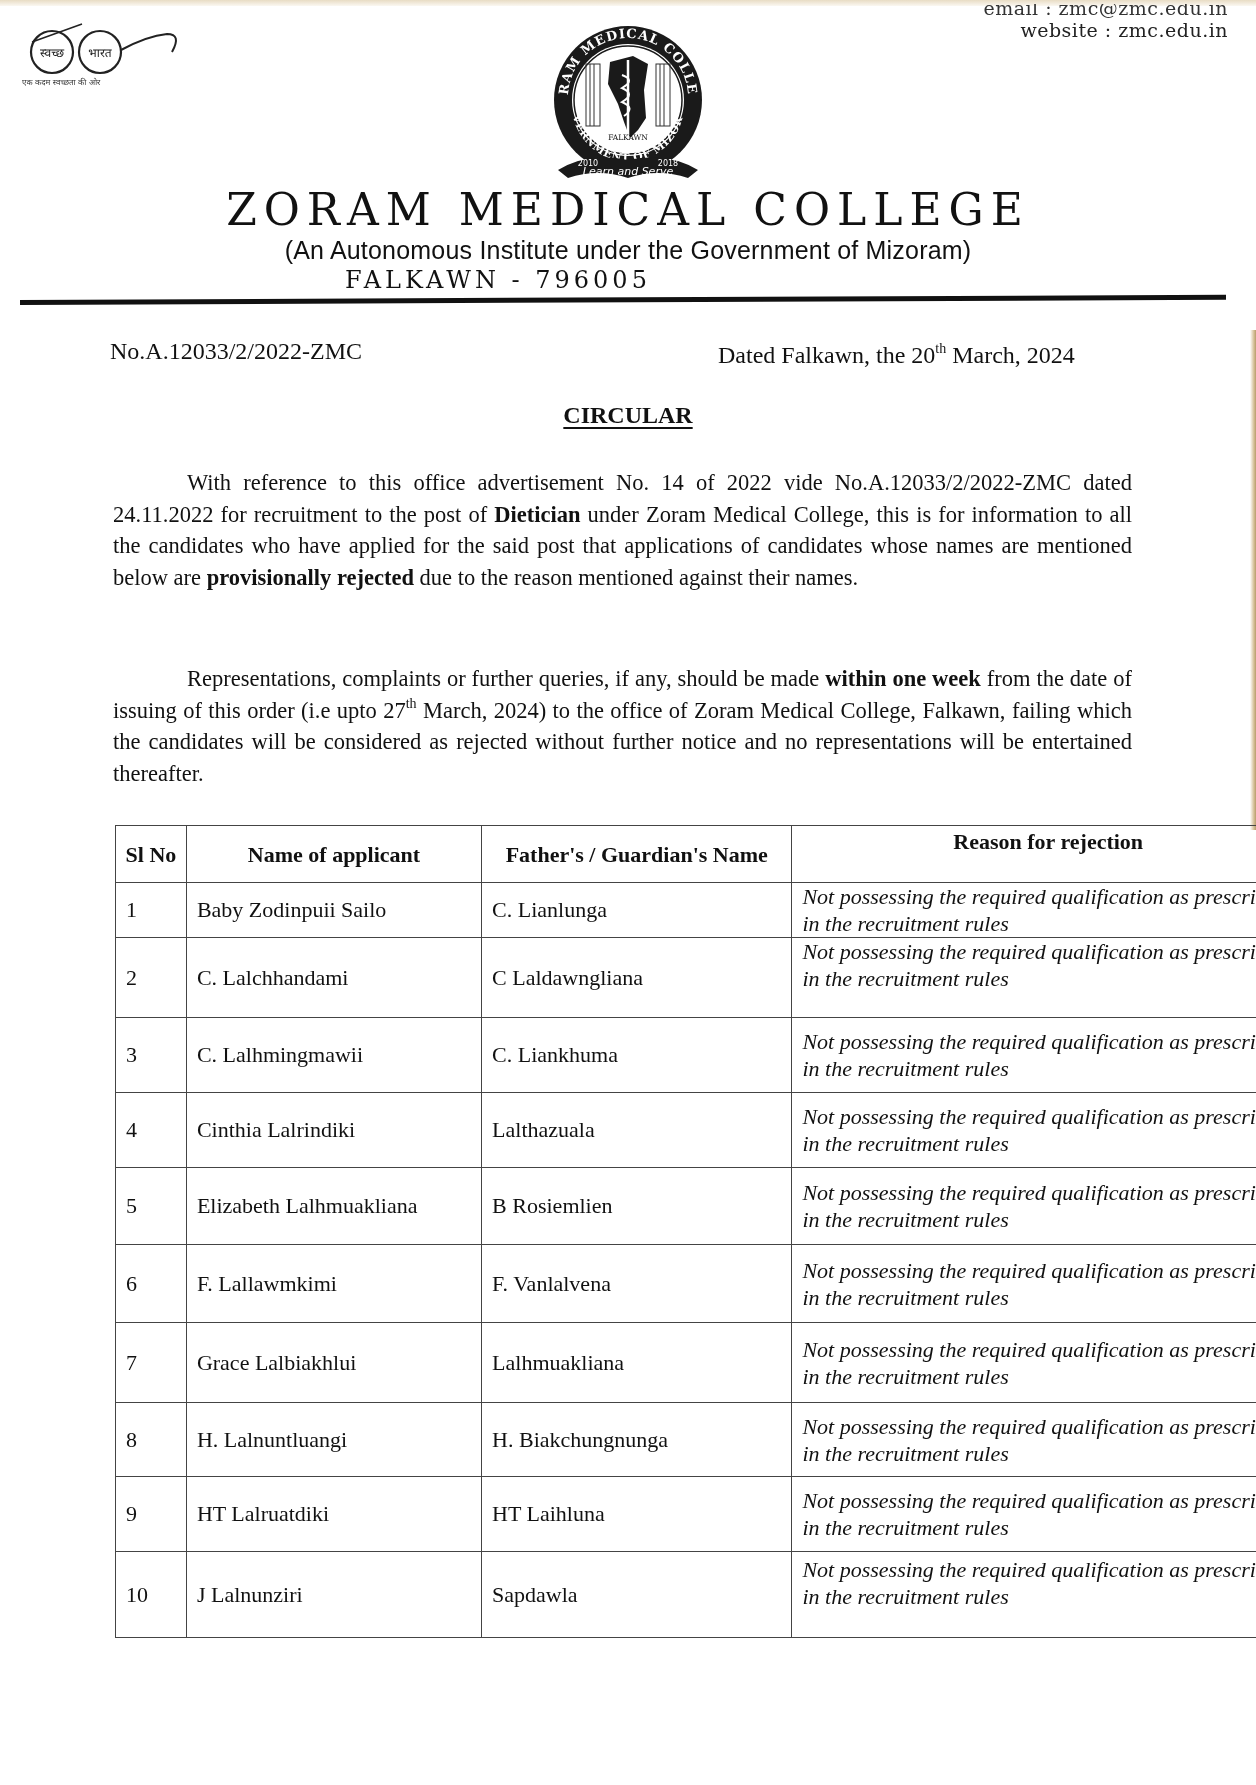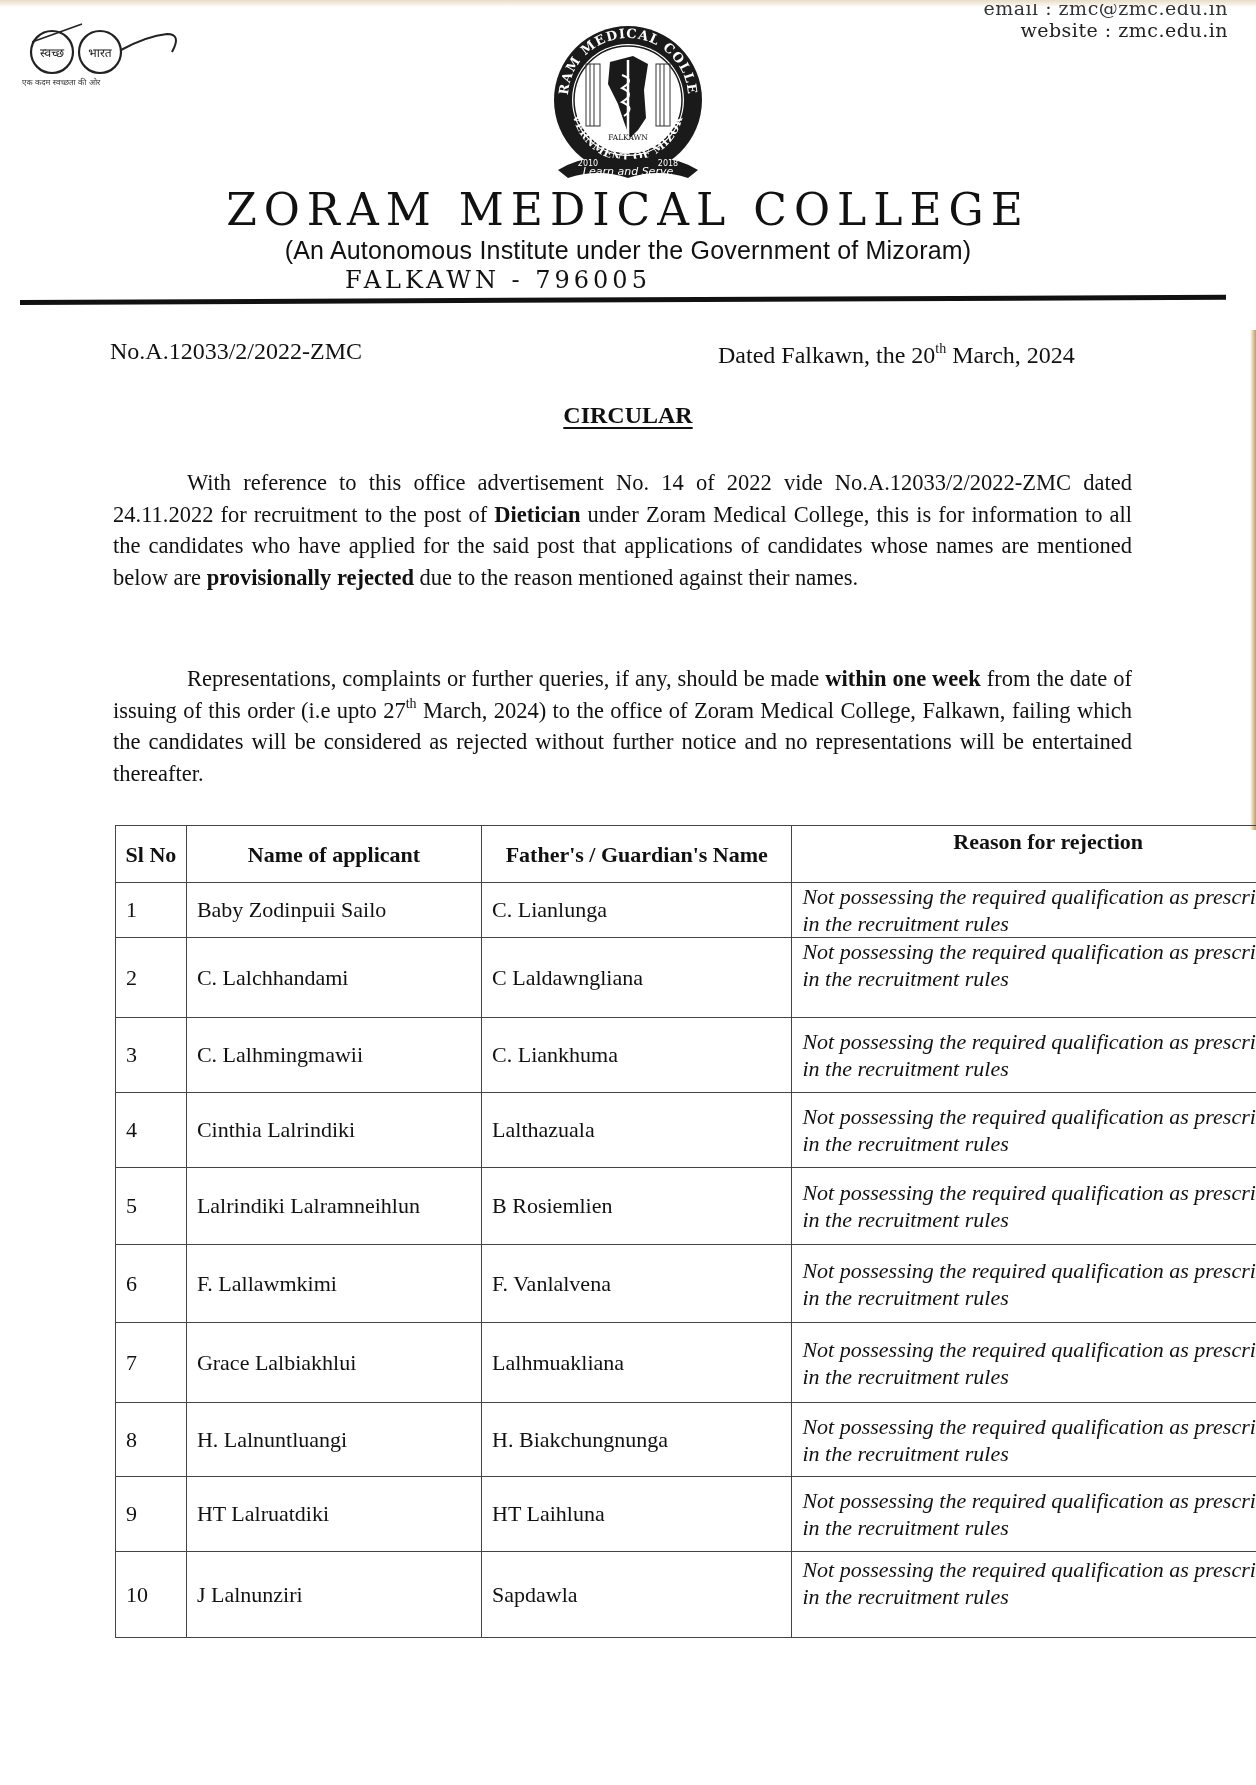--- a/index.html
+++ b/index.html
@@ -155,21 +155,21 @@
       <td class="rs">Not possessing the required qualification as prescribed in the recruitment rules</td>
     </tr>
     <tr style="height:75px;">
       <td class="sl">4</td>
       <td>Cinthia Lalrindiki</td>
       <td>Lalthazuala</td>
       <td class="rs">Not possessing the required qualification as prescribed in the recruitment rules</td>
     </tr>
     <tr style="height:77px;">
       <td class="sl">5</td>
-      <td style="padding-right:4px;white-space:nowrap;">Lalrindiki Lalramneihlun</td>
+      <td style="padding-right:4px;white-space:nowrap;">Elizabeth Lalhmuakliana</td>
       <td>B Rosiemlien</td>
       <td class="rs">Not possessing the required qualification as prescribed in the recruitment rules</td>
     </tr>
     <tr style="height:78px;">
       <td class="sl">6</td>
       <td>F. Lallawmkimi</td>
       <td>F. Vanlalvena</td>
       <td class="rs">Not possessing the required qualification as prescribed in the recruitment rules</td>
     </tr>
     <tr style="height:80px;">

